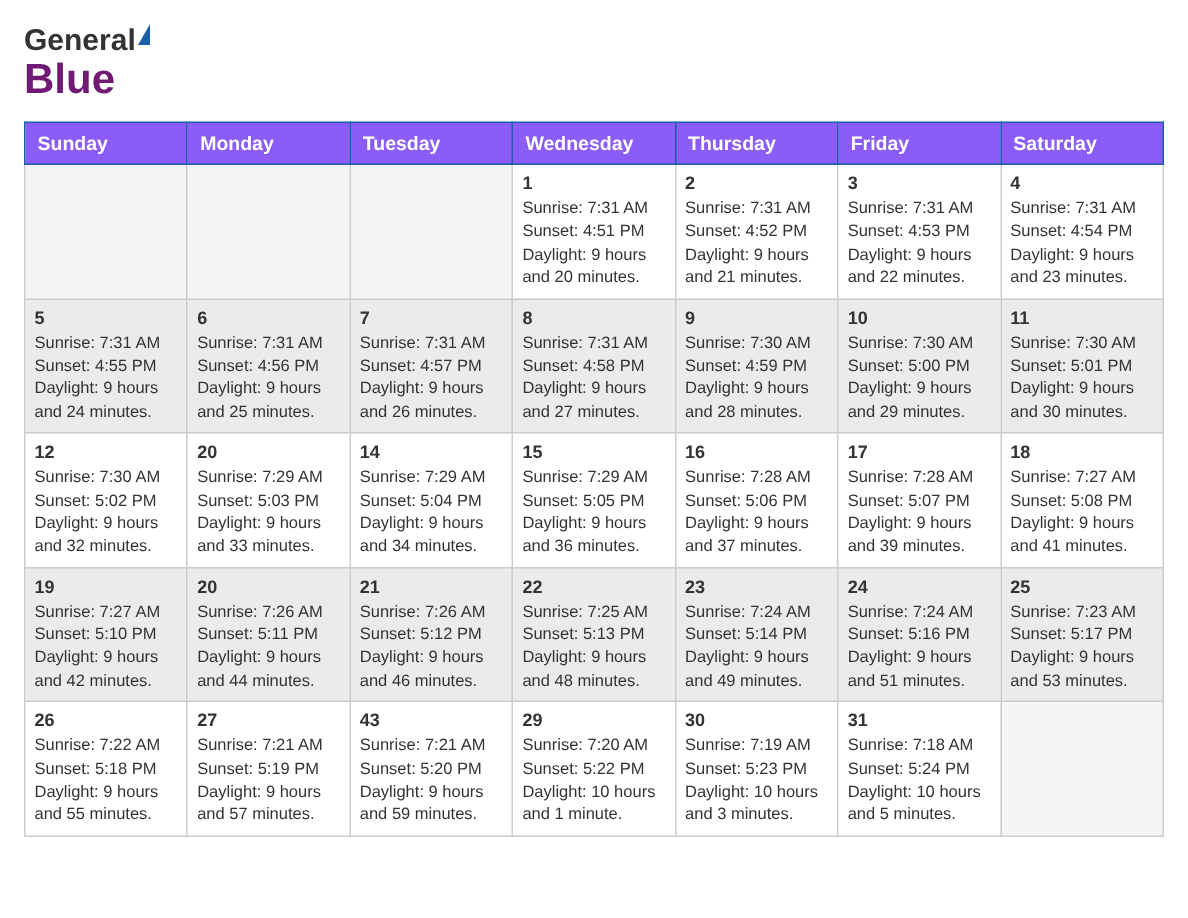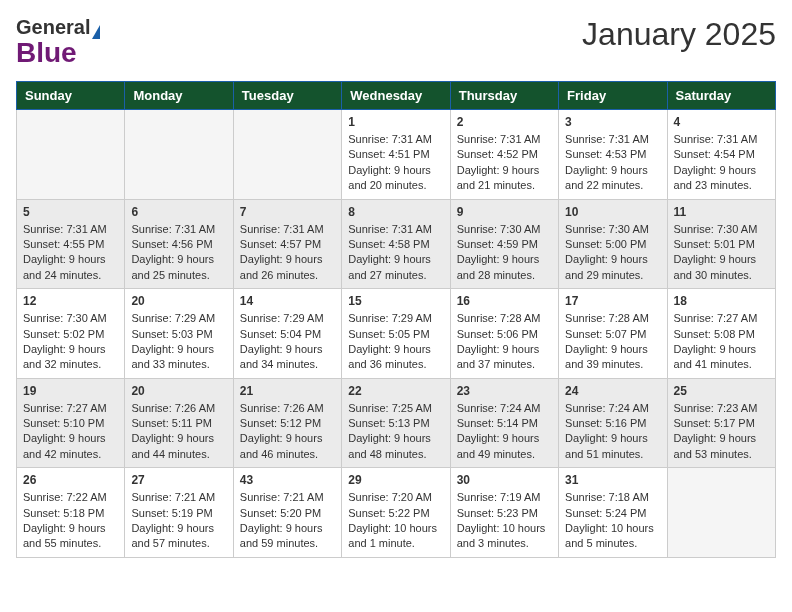--- a/index.html
+++ b/index.html
@@ -25,42 +25,42 @@
       display: inline-block;
       width: 0;
       height: 0;
       border-left: 8px solid transparent;
       border-bottom: 14px solid #1a5fa8;
       margin-left: 2px;
       vertical-align: middle;
     }
     .logo-line {
       display: flex;
-      align-items: flex-end;
+      align-items: flex-start;
     }
     .title-block {
       text-align: right;
     }
     .month-title {
       font-size: 32px;
       font-weight: normal;
       color: #333;
     }
     .location-title {
       font-size: 14px;
       color: #555;
       margin-top: 2px;
     }
     .calendar {
       width: 100%;
       border-collapse: collapse;
       border: 1px solid #ccc;
     }
     .calendar th {
-      background-color: #14532d;
+      background-color: #8b5cf6;
       color: #fff;
       text-align: left;
       padding: 6px 8px;
       font-size: 13px;
       font-weight: bold;
       border: 1px solid #1a5fa8;
     }
     .calendar td {
       border: 1px solid #ccc;
       vertical-align: top;
@@ -94,21 +94,20 @@
 
 <div class="header">
   <div class="logo">
     <div class="logo-line">
       <span style="font-size:20px; font-weight:bold; color:#333;">General</span>
       <span class="logo-triangle"></span>
     </div>
     <span style="font-size:28px; font-weight:bold; color:#701a75; margin-top:-2px;">Blue</span>
   </div>
   <div class="title-block">
-    <div class="month-title">January 2025</div>
   </div>
 </div>
 
 <table class="calendar">
   <thead>
     <tr>
     <th>Sunday</th>
         <th>Monday</th>
         <th>Tuesday</th>
         <th>Wednesday</th>

